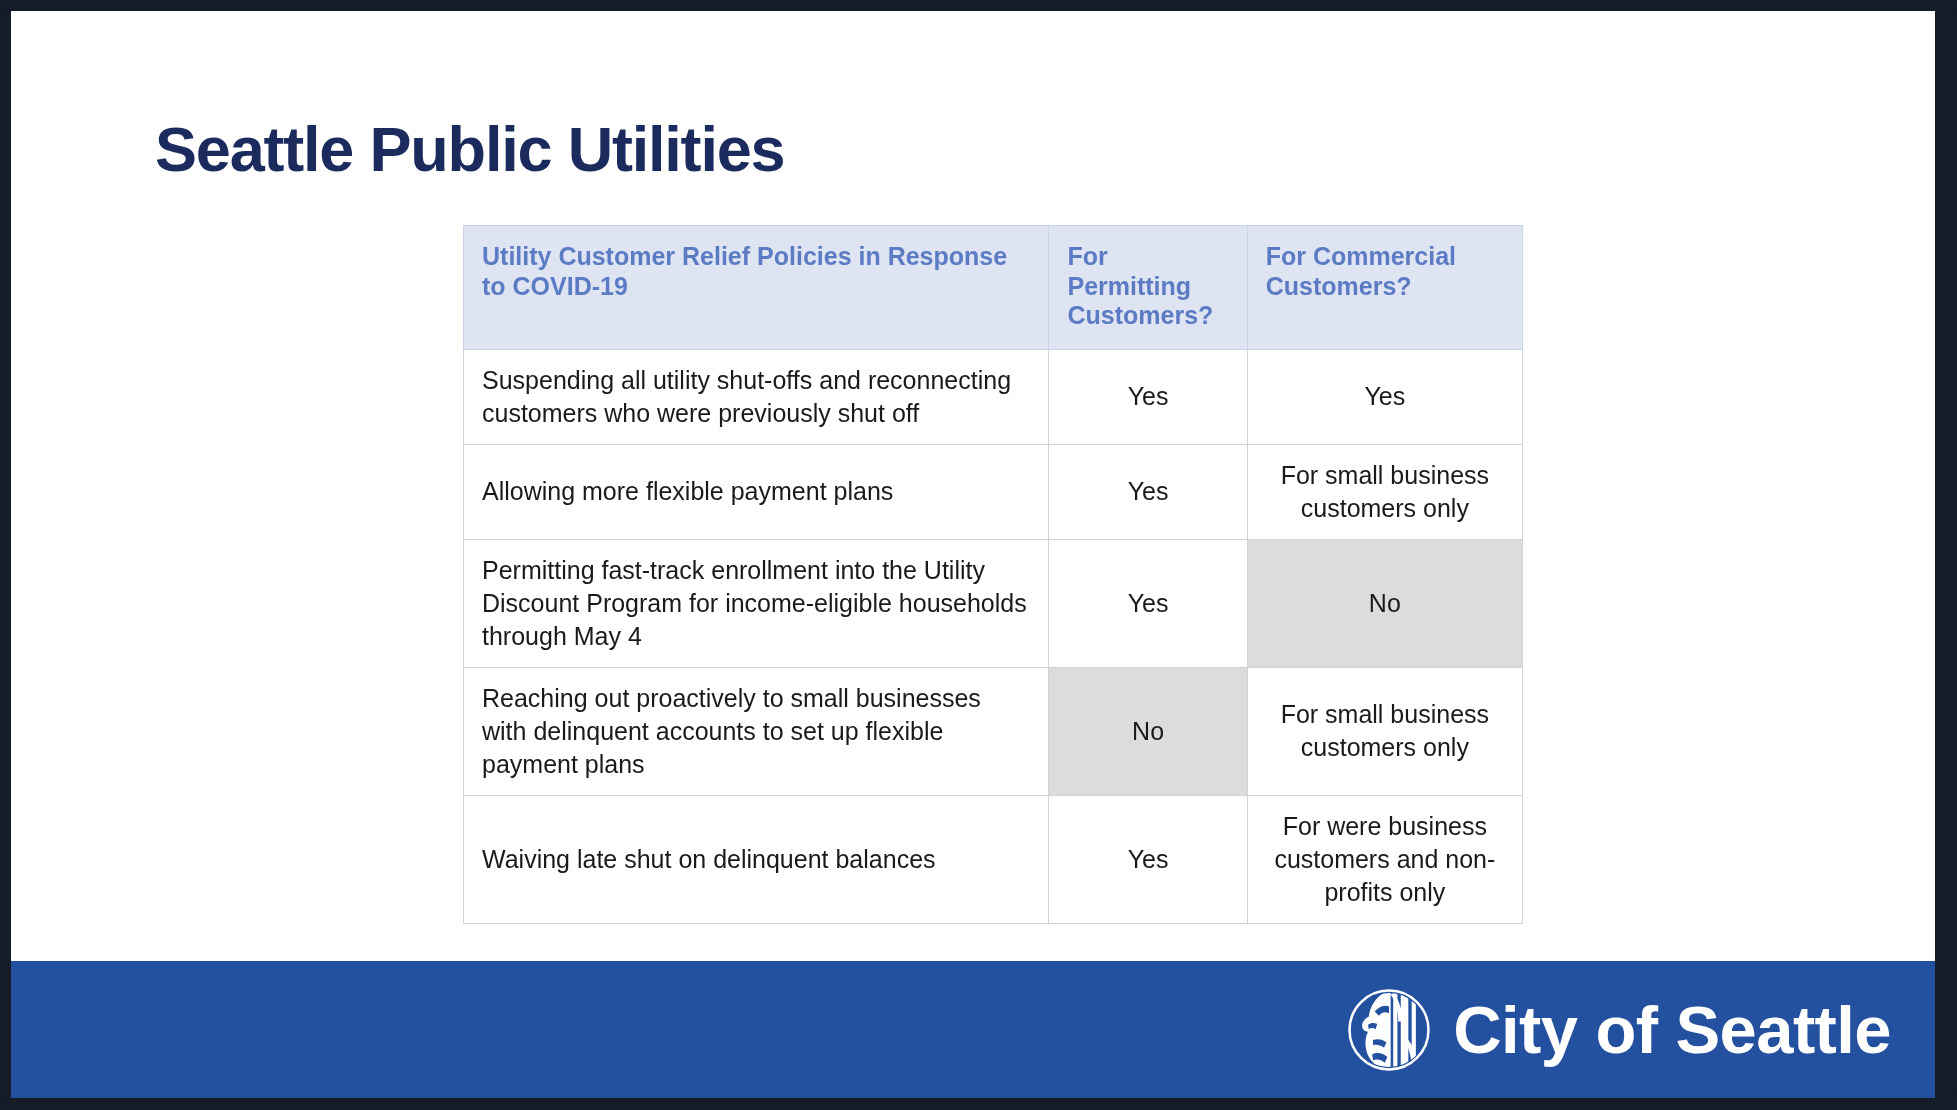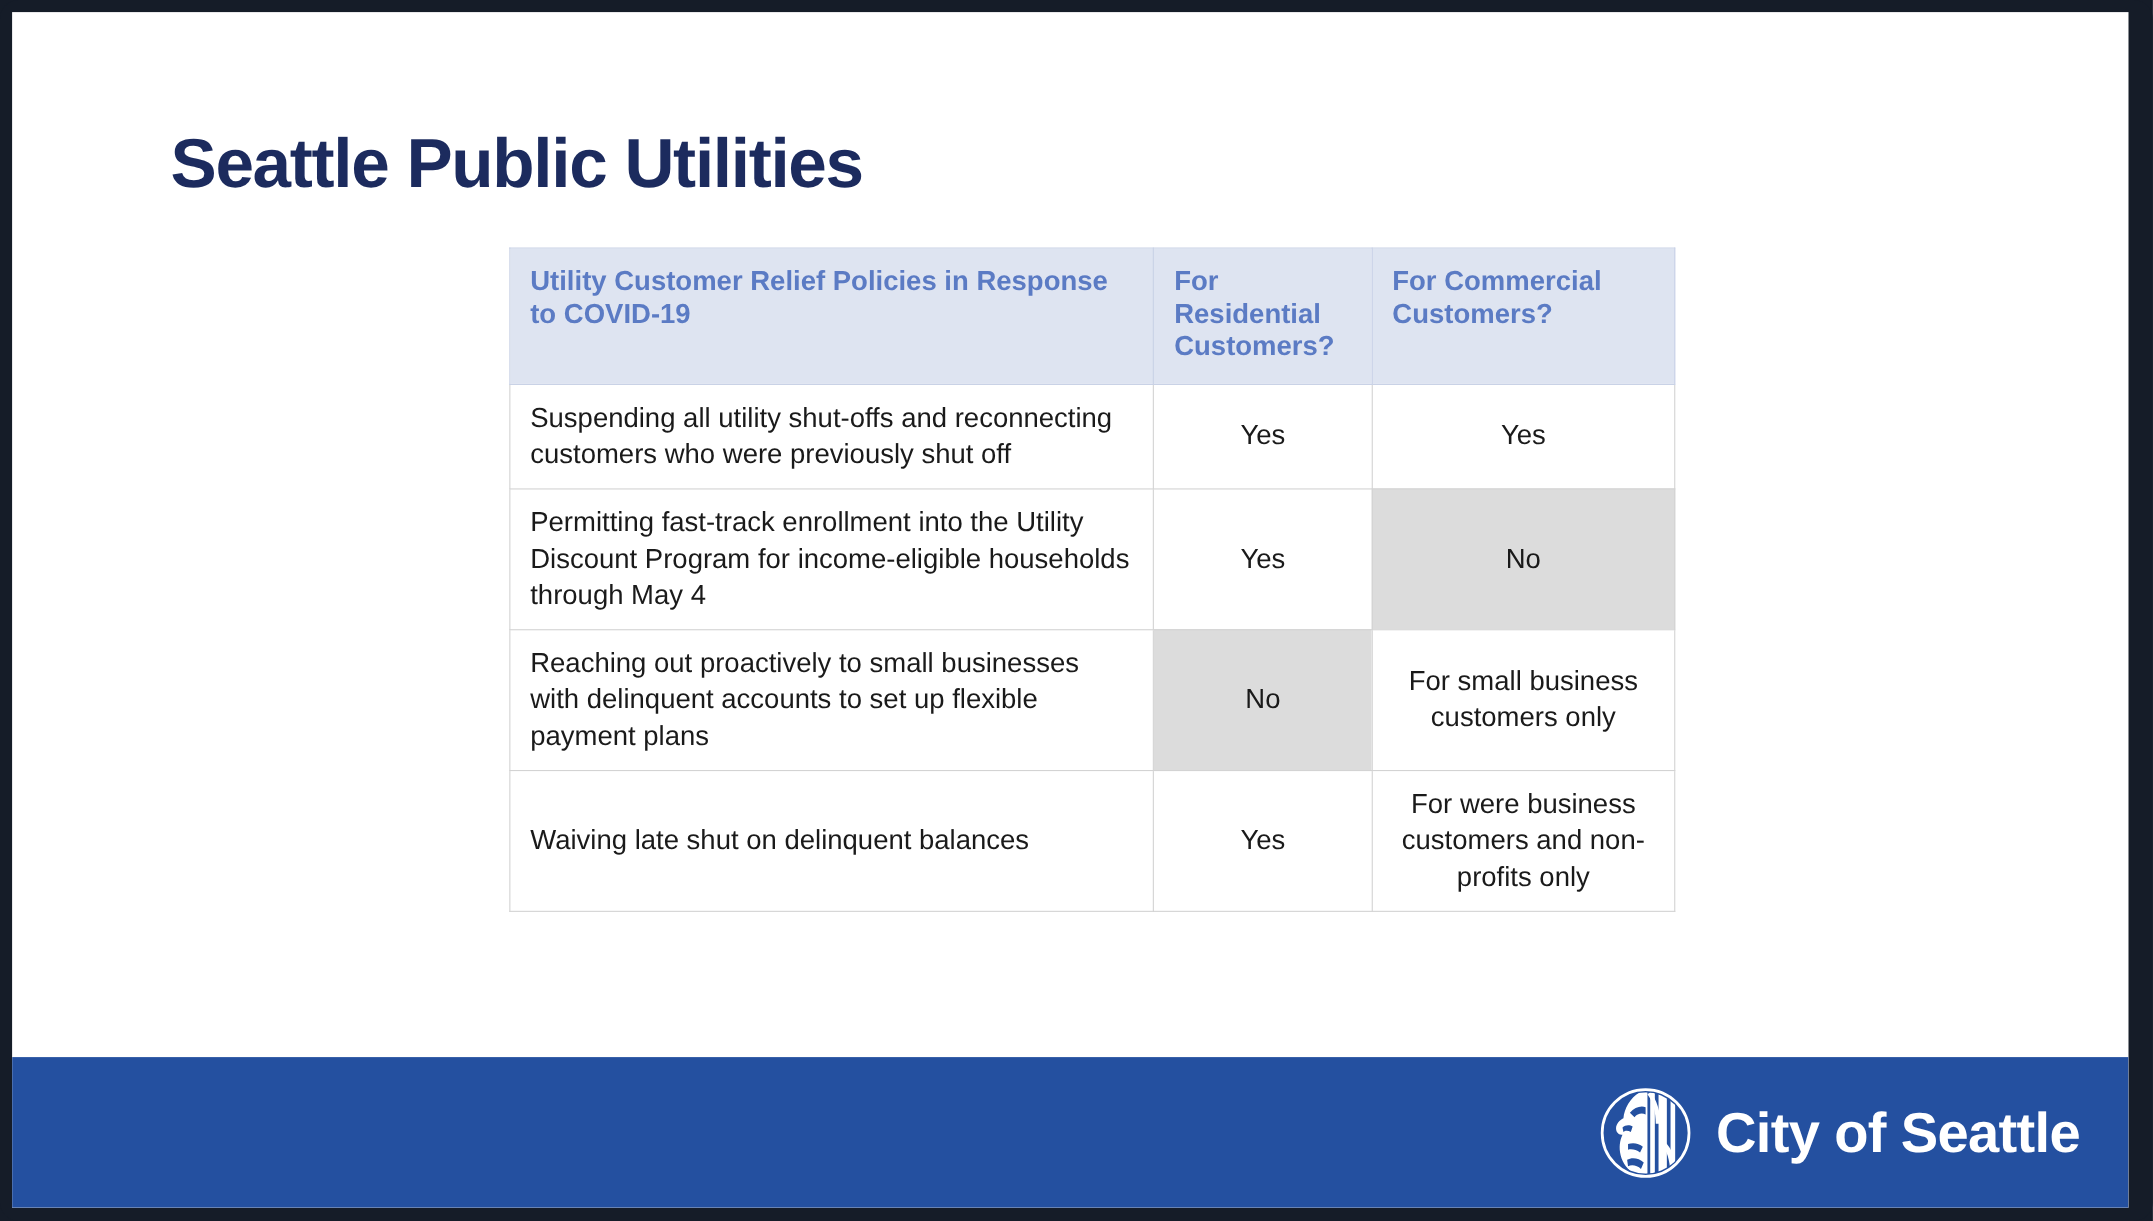--- a/index.html
+++ b/index.html
@@ -117,48 +117,53 @@
     right: 44px;
     top: 0;
     height: 137px;
     display: flex;
     align-items: center;
     gap: 22px;
   }
   #seal-icon { width: 84px; height: 84px; display: block; }
   #brand-text {
     color: #ffffff;
-    font-size: 51px;
+    font-size: 67px;
     font-weight: bold;
     letter-spacing: -0.6px;
     line-height: 1;
     white-space: nowrap;
   }
 </style>
 </head>
 <body>
 
 <div id="slide-frame">
   <div id="slide">
 
     <div id="slide-title">Seattle Public Utilities</div>
 
     <table id="policy-table">
       <thead>
         <tr>
           <th class="col-policy">Utility Customer Relief Policies in Response to COVID-19</th>
-          <th class="col-res">For Residential Customers?</th>
+          <th class="col-res">For Permitting Customers?</th>
           <th class="col-com">For Commercial Customers?</th>
         </tr>
       </thead>
       <tbody>
         <tr>
           <td class="policy-cell">Suspending all utility shut-offs and reconnecting customers who were previously shut off</td>
           <td class="answer-cell">Yes</td>
           <td class="answer-cell commercial">Yes</td>
+        </tr>
+        <tr>
+          <td class="policy-cell">Allowing more flexible payment plans</td>
+          <td class="answer-cell">Yes</td>
+          <td class="answer-cell commercial">For small business customers only</td>
         </tr>
         <tr>
           <td class="policy-cell">Permitting fast-track enrollment into the Utility Discount Program for income-eligible households through May 4</td>
           <td class="answer-cell">Yes</td>
           <td class="answer-cell commercial shaded">No</td>
         </tr>
         <tr>
           <td class="policy-cell">Reaching out proactively to small businesses with delinquent accounts to set up flexible payment plans</td>
           <td class="answer-cell shaded">No</td>
           <td class="answer-cell commercial">For small business customers only</td>

